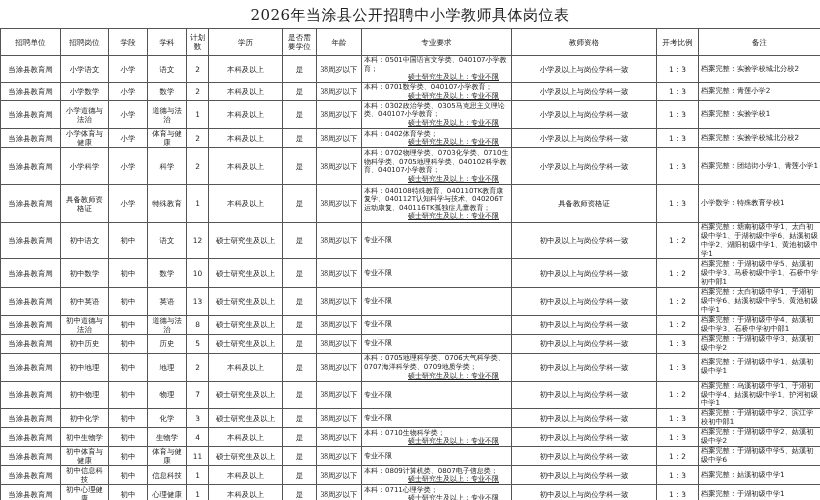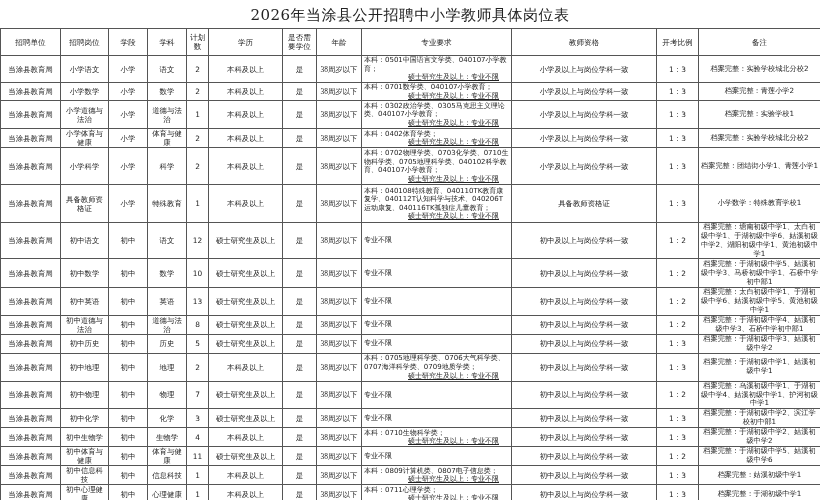--- a/index.html
+++ b/index.html
@@ -12,21 +12,21 @@
     table { border-collapse: collapse; table-layout: fixed; width: 820px; }
     td, th {
       border: 1px solid #555; padding: 0 2px; font-size: 7.4px; line-height: 9px;
       overflow: hidden; font-weight: normal; color: #222;
     }
     th { height: 26px; text-align: center; font-size: 7.6px; }
     td.c { text-align: center; }
     td.l { text-align: center; font-family: Liberation Serif, serif; }
     td.major { text-align: left; line-height: 8.6px; font-size: 7px; }
     td.major .u { text-decoration: underline; margin-left: 44px; }
-    td.remark { text-align: center; font-size: 7.2px; line-height: 8.8px; }
+    td.remark { text-align: left; font-size: 7.2px; line-height: 8.8px; }
   </style>
 </head>
 <body>
 
 <div class="title">2026年当涂县公开招聘中小学教师具体岗位表</div>
 
 <table>
   <colgroup>
     <col style="width:60px">
       <col style="width:48px">

